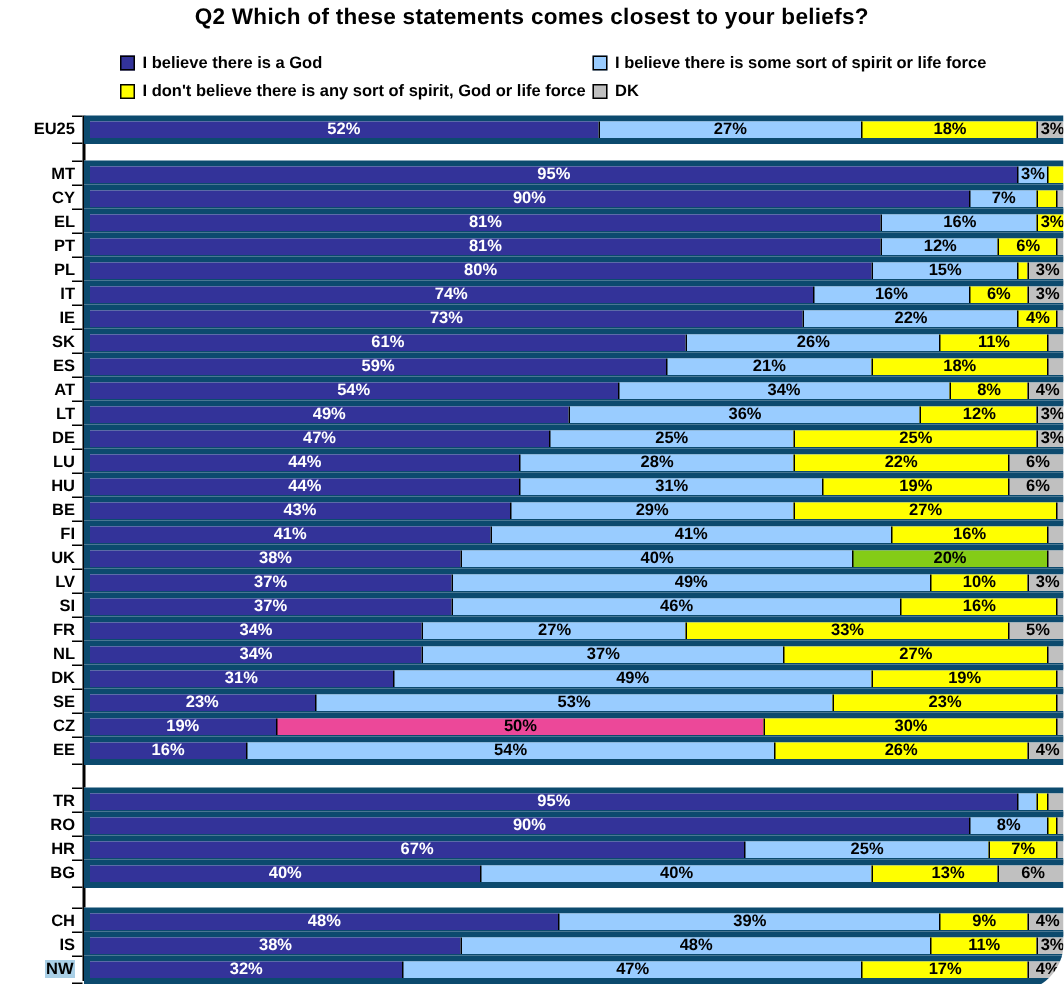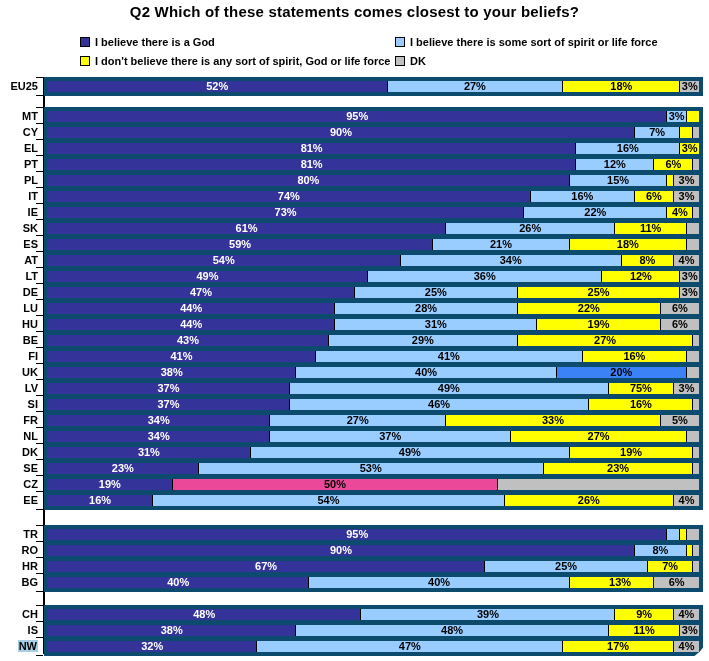--- a/index.html
+++ b/index.html
@@ -8,21 +8,21 @@
     font-family:Liberation Sans, sans-serif;color:#000;border-radius:32px;
   }
   .title{
     text-align:center;font-size:15px;font-weight:bold;padding-top:3px;letter-spacing:.2px;
   }
   .legend{margin:9px 0 0 80px;}
   .legend-row{display:flex;height:19px;align-items:flex-end;}
   .legend-item{display:flex;align-items:center;font-size:11px;font-weight:bold;}
   .legend-item.col1{width:315px;flex:0 0 315px;}
   .swatch{width:8px;height:8px;border:1px solid #000;margin-right:5px;flex:0 0 8px;}
-  .chart{position:relative;margin-top:11px;}
+  .chart{position:relative;margin-top:11px;margin-left:12px;}
   .axis{position:absolute;left:43px;top:-1px;bottom:0;width:2px;background:#000;}
   .row{display:flex;align-items:center;height:16px;position:relative;}
   .tick{position:absolute;left:36px;top:-1px;width:7px;height:1px;background:#000;}
   .tick.bottom{top:auto;bottom:-2px;}
   .row-label{
     width:38px;flex:0 0 38px;text-align:right;margin-right:6px;
     font-size:11px;font-weight:bold;line-height:13px;
   }
   .row-label .hl{padding:0 1px;}
   .bar-wrap{
@@ -241,31 +241,31 @@
           <div class="seg seg-none" style="background: rgb(255, 255, 0); flex: 0 0 16%;">16%</div>
           <div class="seg seg-dk" style="background: rgb(192, 192, 192); flex: 1 1 auto;"></div>
         </div>
       </div>
       <div class="row">
         <i class="tick"></i>
         <div class="row-label"><span>UK</span></div>
         <div class="bar-wrap">
           <div class="seg seg-god" style="background: rgb(51, 51, 153); flex: 0 0 38%;">38%</div>
           <div class="seg seg-spirit" style="background: rgb(153, 204, 255); flex: 0 0 40%;">40%</div>
-          <div class="seg seg-none" style="background: #3b82f6; flex: 0 0 20%;">20%</div>
+          <div class="seg seg-none" style="background: #84cc16; flex: 0 0 20%;">20%</div>
           <div class="seg seg-dk" style="background: rgb(192, 192, 192); flex: 1 1 auto;"></div>
         </div>
       </div>
       <div class="row">
         <i class="tick"></i>
         <div class="row-label"><span>LV</span></div>
         <div class="bar-wrap">
           <div class="seg seg-god" style="background: rgb(51, 51, 153); flex: 0 0 37%;">37%</div>
           <div class="seg seg-spirit" style="background: rgb(153, 204, 255); flex: 0 0 49%;">49%</div>
-          <div class="seg seg-none" style="background: rgb(255, 255, 0); flex: 0 0 10%;">75%</div>
+          <div class="seg seg-none" style="background: rgb(255, 255, 0); flex: 0 0 10%;">10%</div>
           <div class="seg seg-dk" style="background: rgb(192, 192, 192); flex: 1 1 auto;">3%</div>
         </div>
       </div>
       <div class="row">
         <i class="tick"></i>
         <div class="row-label"><span>SI</span></div>
         <div class="bar-wrap">
           <div class="seg seg-god" style="background: rgb(51, 51, 153); flex: 0 0 37%;">37%</div>
           <div class="seg seg-spirit" style="background: rgb(153, 204, 255); flex: 0 0 46%;">46%</div>
           <div class="seg seg-none" style="background: rgb(255, 255, 0); flex: 0 0 16%;">16%</div>
@@ -311,20 +311,21 @@
           <div class="seg seg-none" style="background: rgb(255, 255, 0); flex: 0 0 23%;">23%</div>
           <div class="seg seg-dk" style="background: rgb(192, 192, 192); flex: 1 1 auto;"></div>
         </div>
       </div>
       <div class="row">
         <i class="tick"></i>
         <div class="row-label"><span>CZ</span></div>
         <div class="bar-wrap">
           <div class="seg seg-god" style="background: rgb(51, 51, 153); flex: 0 0 19%;">19%</div>
           <div class="seg seg-spirit" style="background: #ec4899; flex: 0 0 50%;">50%</div>
+          <div class="seg seg-none" style="background: rgb(255, 255, 0); flex: 0 0 30%;">30%</div>
           <div class="seg seg-dk" style="background: rgb(192, 192, 192); flex: 1 1 auto;"></div>
         </div>
       </div>
       <div class="row">
         <i class="tick"></i>
         <i class="tick bottom"></i>
         <div class="row-label"><span>EE</span></div>
         <div class="bar-wrap">
           <div class="seg seg-god" style="background: rgb(51, 51, 153); flex: 0 0 16%;">16%</div>
           <div class="seg seg-spirit" style="background: rgb(153, 204, 255); flex: 0 0 54%;">54%</div>

